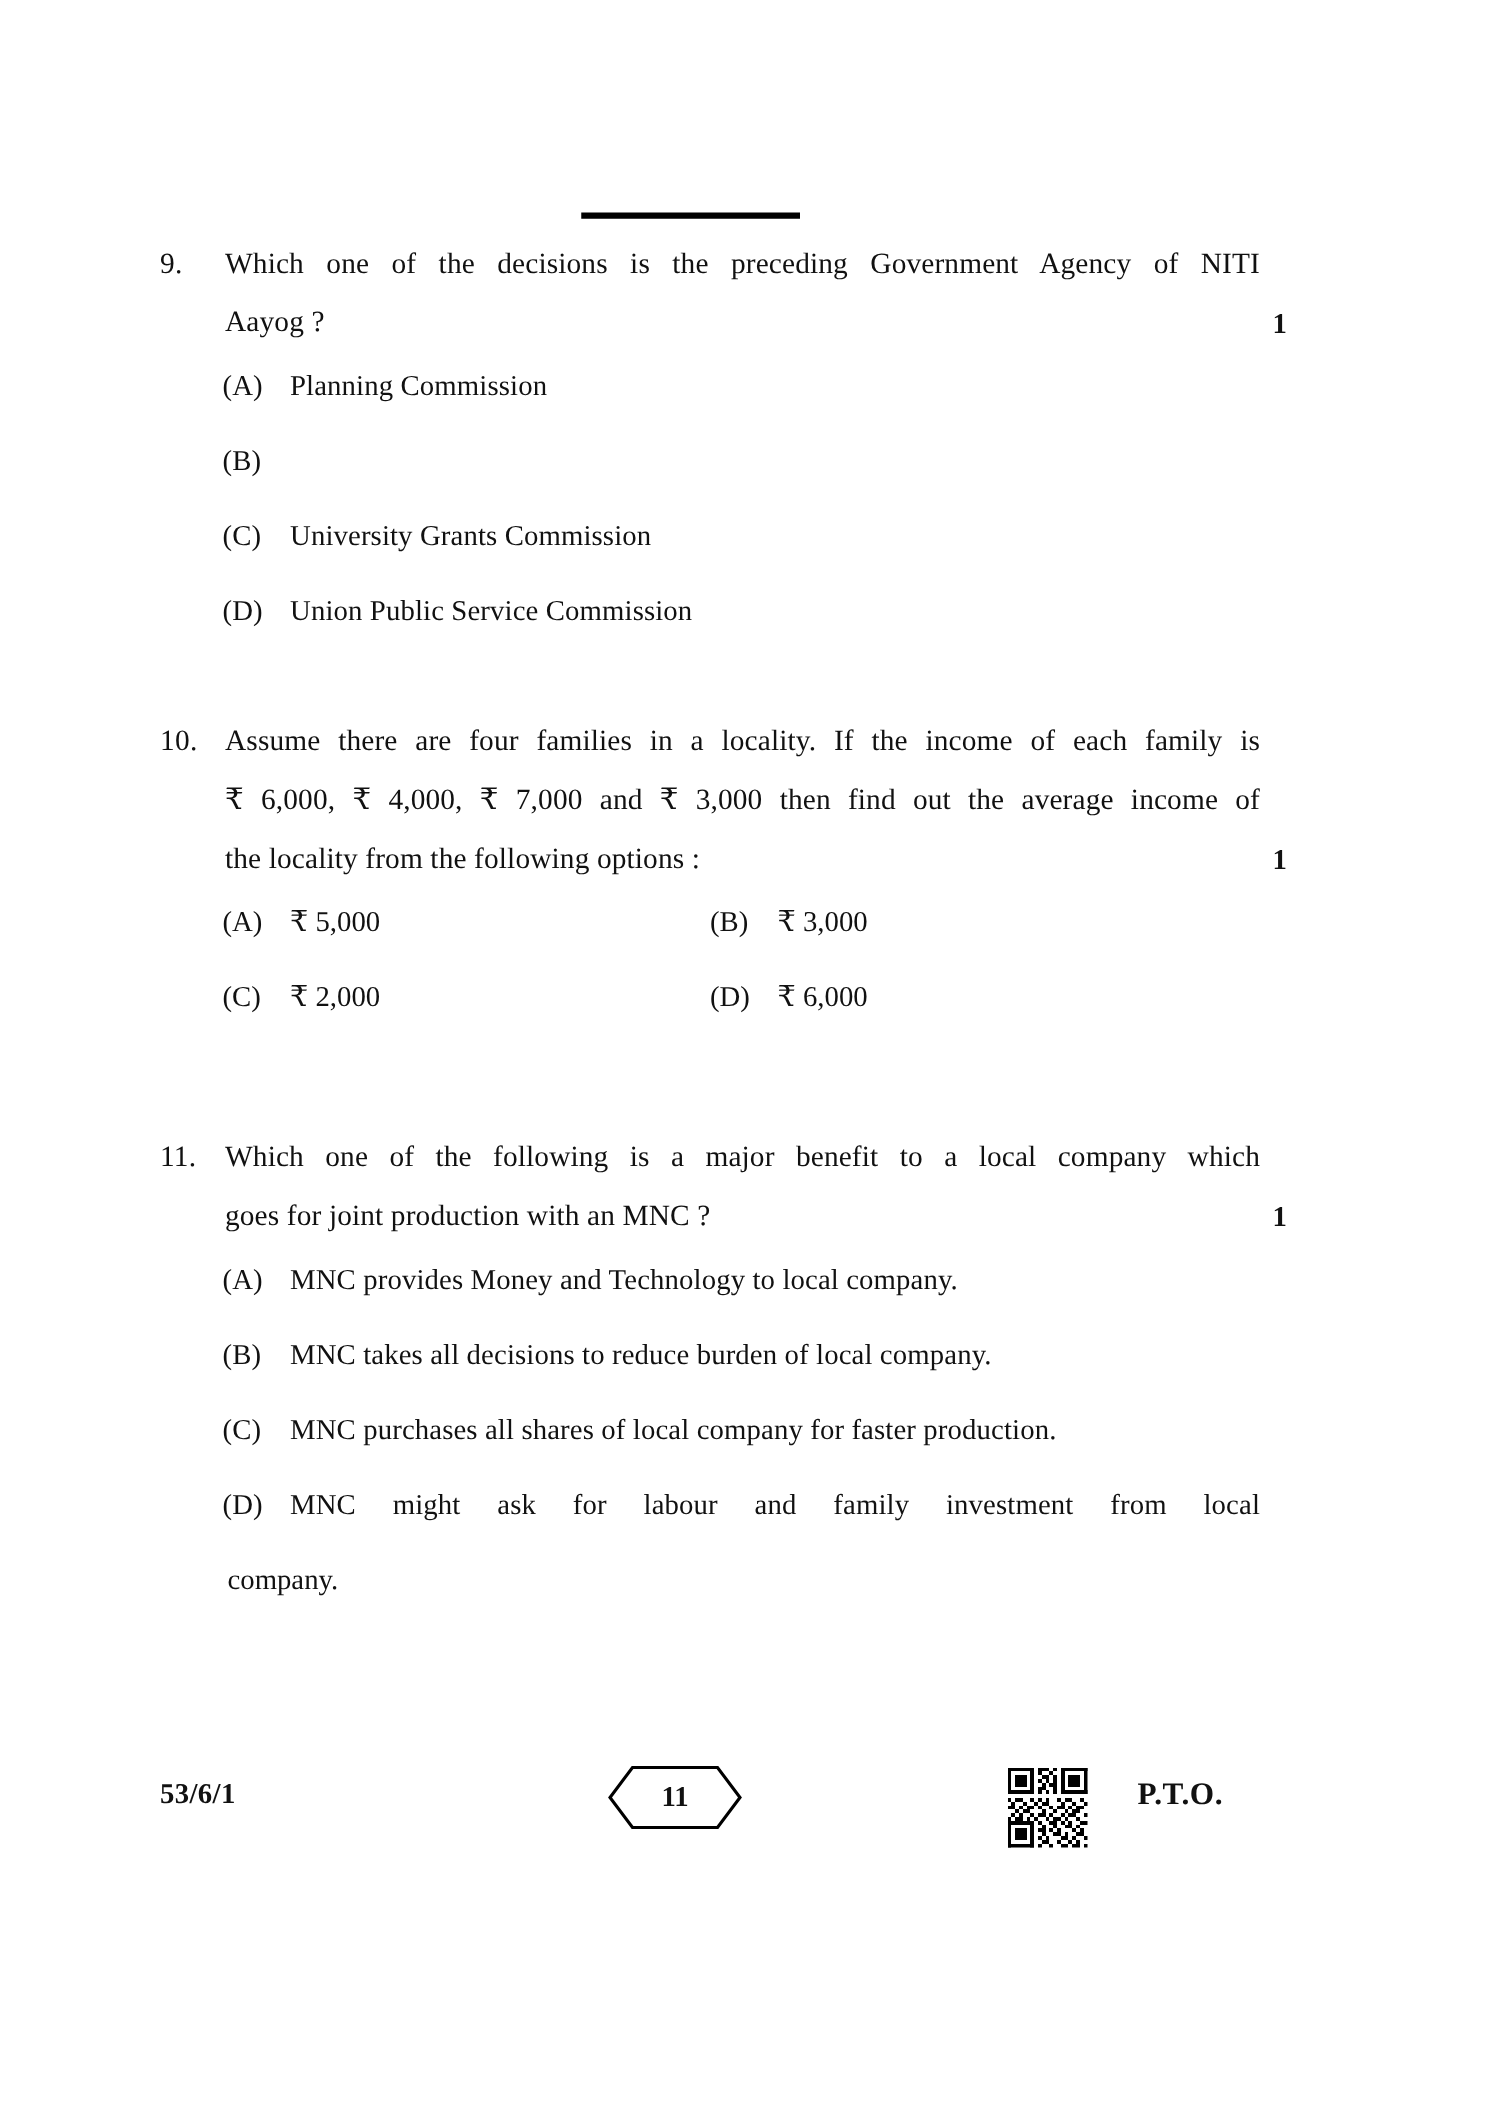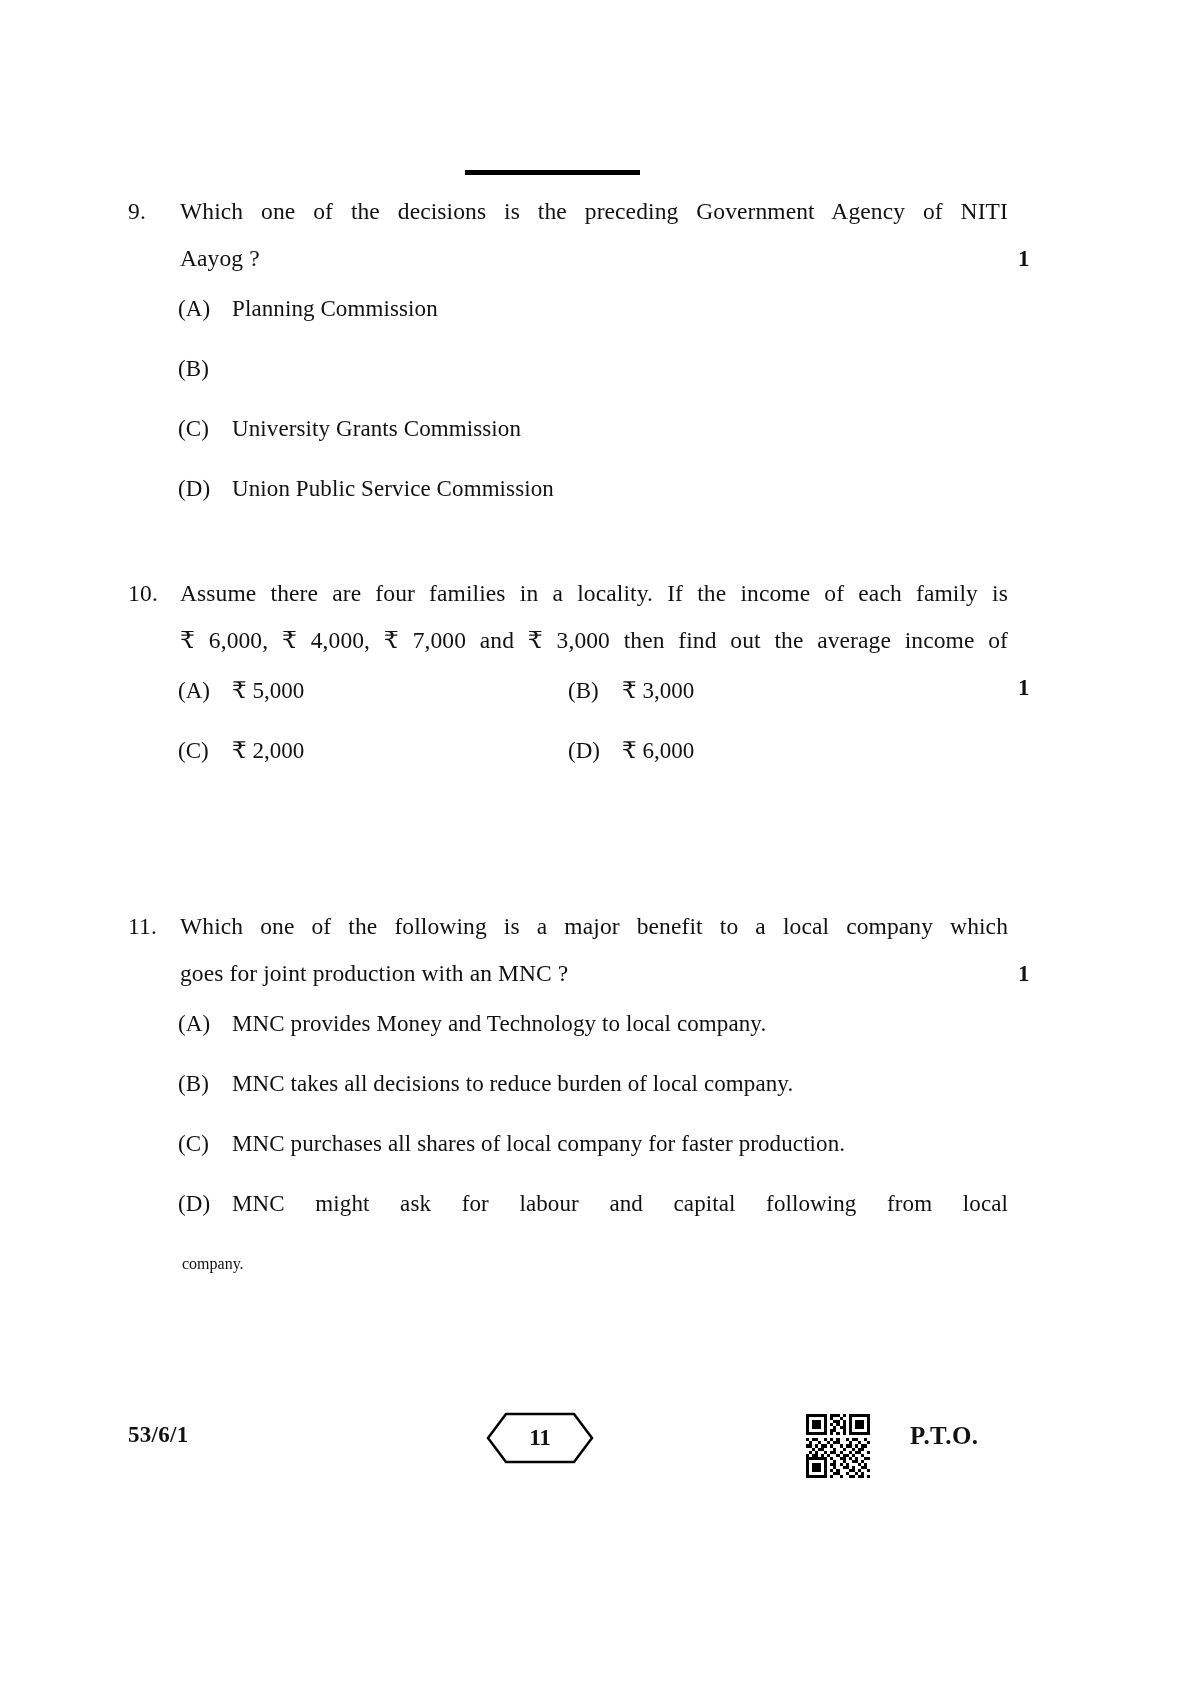--- a/index.html
+++ b/index.html
@@ -89,21 +89,21 @@
   }
   .opt-txt {
     flex: 1 1 auto;
   }
   .opt-txt.spread {
     text-align: justify;
     text-align-last: justify;
   }
   .opt-indent {
     padding-left: 54px;
-    font-size: 16px;
+    font-size: 23px;
     line-height: 30px;
   }
   .opt-row-pad {
     padding-left: 50px;
   }
 
   
   .opt-grid {
     display: flex;
     padding-left: 50px;
@@ -202,20 +202,21 @@
       </div>
     </div>
   </div>
 
   <div class="q-block" style="left:128px; top:570px;">
     <div class="q-row">
       <div class="q-num">10.</div>
       <div class="q-body">
         <div class="q-line spread">Assume there are four families in a locality. If the income of each family is</div>
         <div class="q-line spread">₹ 6,000, ₹ 4,000, ₹ 7,000 and ₹ 3,000 then find out the average income of</div>
+        <div class="q-line">the locality from the following options :</div>
         <div class="marks" style="top:94px;">1</div>
       </div>
     </div>
     <div class="opts">
       <div class="opt-grid" style="margin-top:12px;">
         <div class="opt-col">
           <div class="opt-lbl">(A)</div>
           <div class="opt-txt">₹ 5,000</div>
         </div>
         <div class="opt-col">
@@ -253,21 +254,21 @@
       <div class="opt opt-row-pad" style="margin-top:30px;">
         <div class="opt-lbl">(B)</div>
         <div class="opt-txt">MNC takes all decisions to reduce burden of local company.</div>
       </div>
       <div class="opt opt-row-pad" style="margin-top:30px;">
         <div class="opt-lbl">(C)</div>
         <div class="opt-txt">MNC purchases all shares of local company for faster production.</div>
       </div>
       <div class="opt opt-row-pad" style="margin-top:30px;">
         <div class="opt-lbl">(D)</div>
-        <div class="opt-txt spread">MNC might ask for labour and capital following from local</div>
+        <div class="opt-txt spread">MNC might ask for labour and family investment from local</div>
       </div>
       <div class="opt-indent" style="margin-top:30px;">company.</div>
     </div>
   </div>
 
   <div class="footer">
     <div class="foot-code">53/6/1</div>
 
     <div class="foot-hex">
       <svg class="hex-svg" width="108" height="52" viewBox="0 0 108 52">

